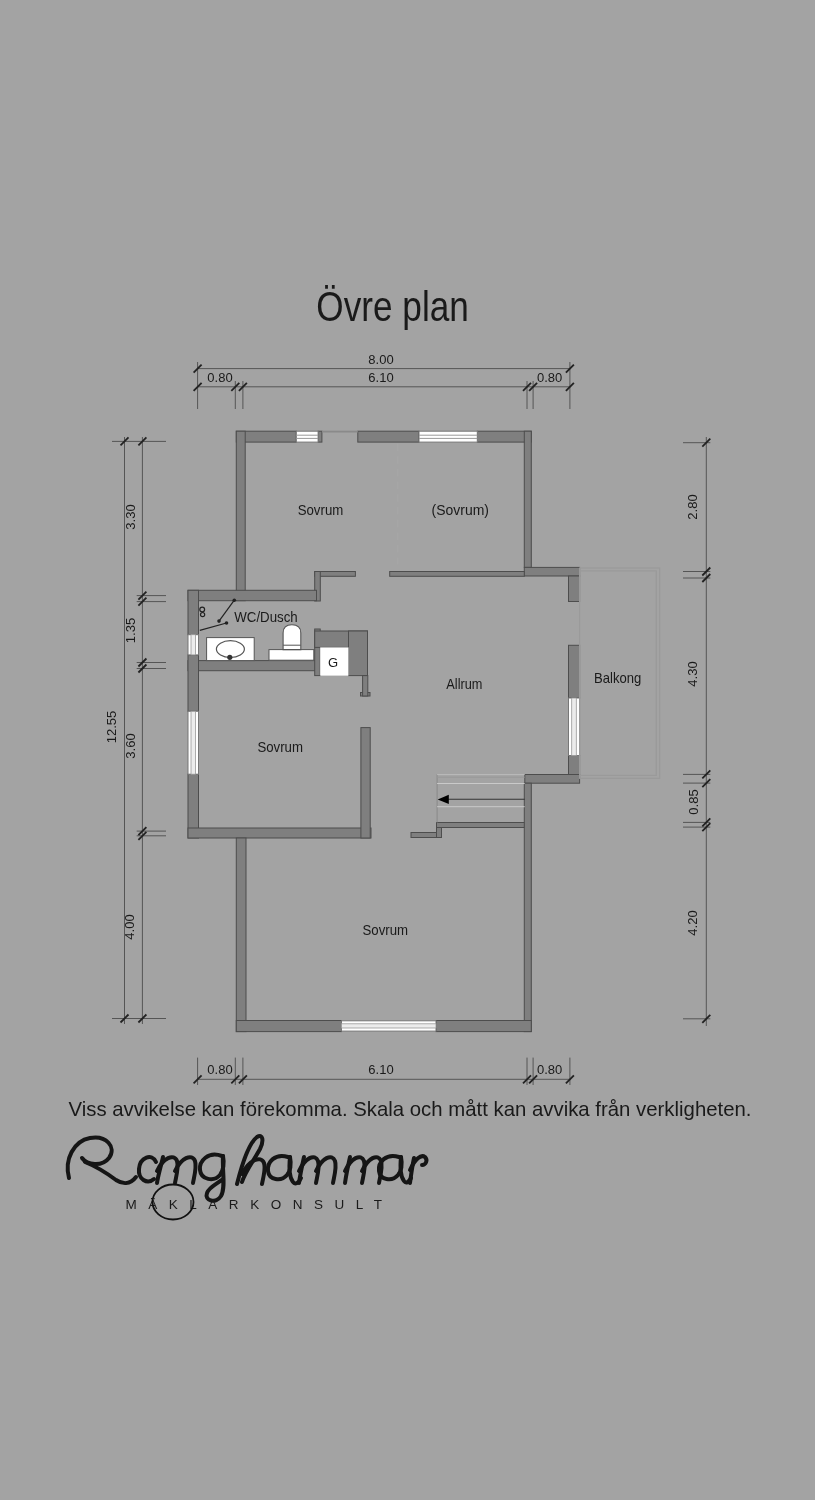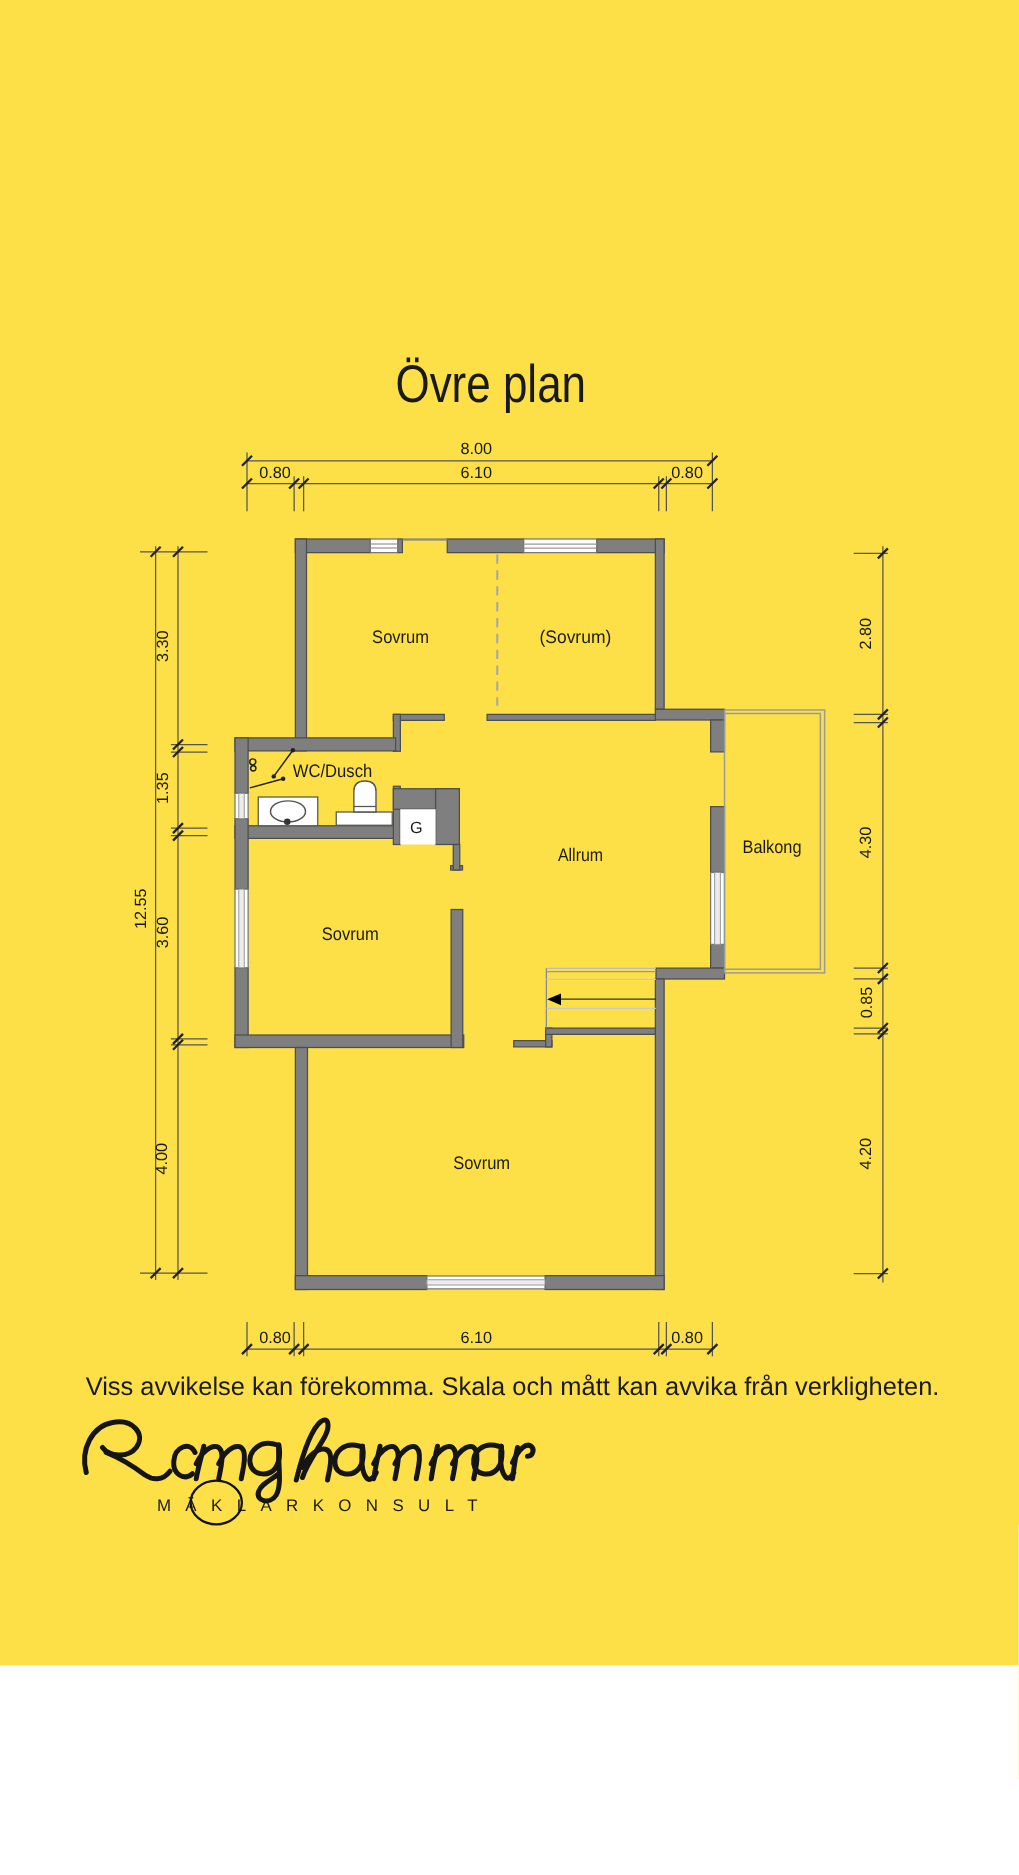--- a/index.html
+++ b/index.html
@@ -1,16 +1,16 @@
 <!DOCTYPE html>
 <html><head>
 <meta charset="utf-8">
 <style>
   html,body{margin:0;padding:0;background:#ffffff;}
-  .page{width:815px;height:1332px;position:relative;background:#fde047;overflow:hidden;}
+  .page{width:815px;height:1500px;position:relative;background:#a3a3a3;overflow:hidden;}
   svg text{font-family:"Liberation Sans",sans-serif;fill:#1a1a1a;}
 </style>
 </head>
 <body>
 <div class="page">
 <svg width="815" height="1500" viewBox="0 0 815 1500">
 
   <text x="392.6" y="321.3" font-size="42.5" text-anchor="middle" textLength="152.5" lengthAdjust="spacingAndGlyphs">Övre plan</text>
 
   <g stroke="#555" stroke-width="1" fill="none">

